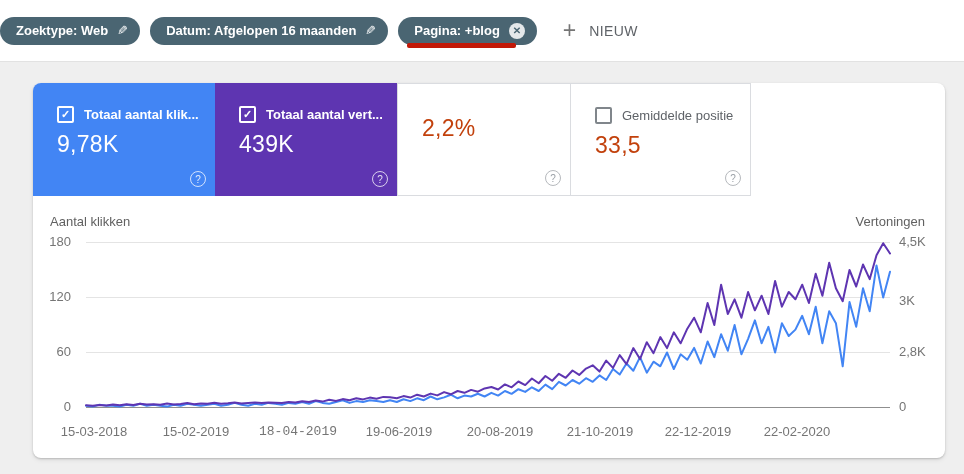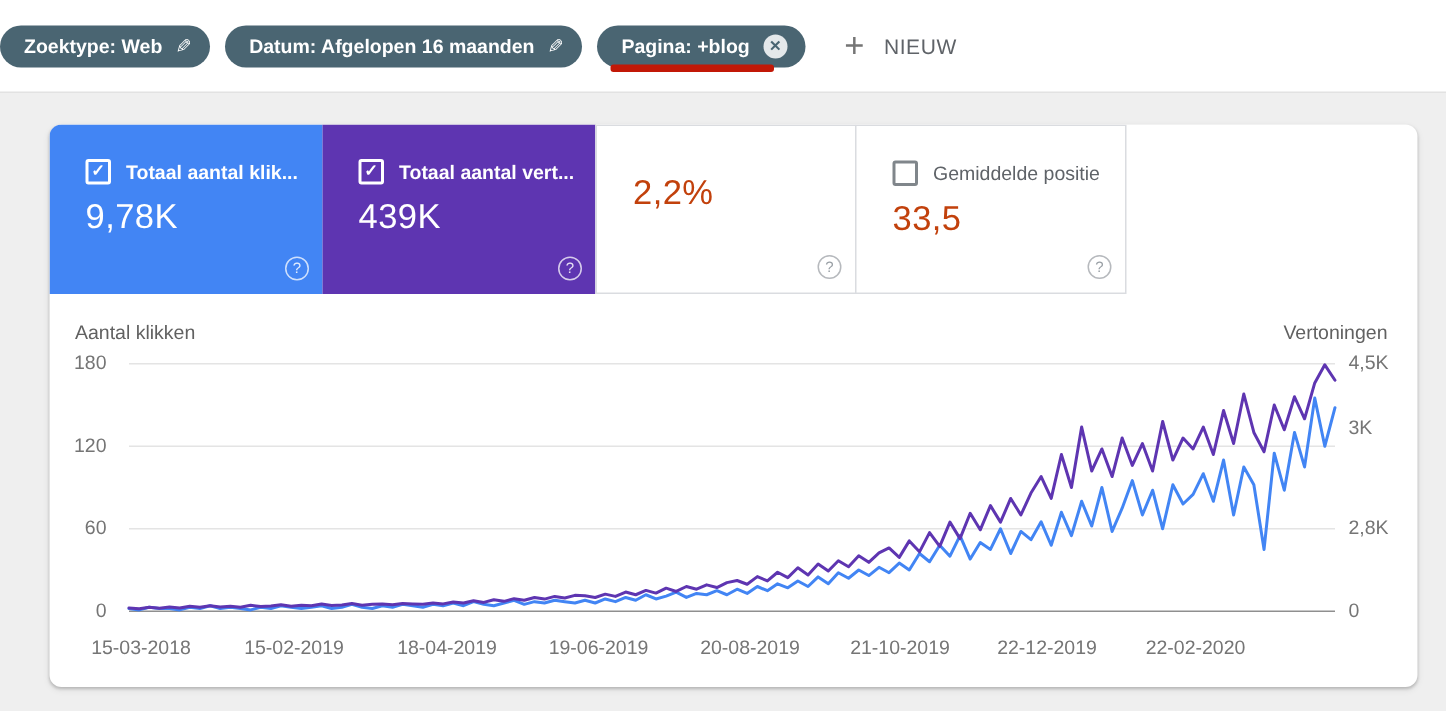--- a/index.html
+++ b/index.html
@@ -139,39 +139,39 @@
   <div class="axis-title right">Vertoningen</div>
 
   <div class="tickcol left" id="left-ticks">
       <div class="tick" style="top: -8px;">180</div>
       <div class="tick" style="top: 47px;">120</div>
       <div class="tick" style="top: 102px;">60</div>
       <div class="tick" style="top: 157px;">0</div>
     </div>
   <div class="tickcol right" id="right-ticks">
       <div class="tick" style="top: -8px;">4,5K</div>
-      <div class="tick" style="top: 35px;">3K</div>
+      <div class="tick" style="top: 51px;">3K</div>
       <div class="tick" style="top: 102px;">2,8K</div>
       <div class="tick" style="top: 157px;">0</div>
     </div>
 
   <div class="plot">
     <svg id="plot-svg" width="804" height="166" viewBox="0 0 804 166" xmlns="http://www.w3.org/2000/svg">
         <line x1="0" y1="0.5" x2="804" y2="0.5" stroke="#e4e4e4" stroke-width="1"></line>
         <line x1="0" y1="55.5" x2="804" y2="55.5" stroke="#e4e4e4" stroke-width="1"></line>
         <line x1="0" y1="110.5" x2="804" y2="110.5" stroke="#e4e4e4" stroke-width="1"></line>
         <line x1="0" y1="165.5" x2="804" y2="165.5" stroke="#8f8f8f" stroke-width="1"></line>
         <polyline points="0.0,163.7 6.8,164.6 13.5,162.8 20.3,163.7 27.0,163.7 33.8,164.6 40.5,162.8 47.3,163.7 54.1,161.8 60.8,163.7 67.6,162.8 74.3,163.7 81.1,164.6 87.8,162.8 94.6,163.7 101.3,161.8 108.1,162.8 114.9,163.7 121.6,162.8 128.4,161.8 135.1,163.7 141.9,162.8 148.6,160.9 155.4,162.8 162.2,163.7 168.9,161.8 175.7,162.8 182.4,160.9 189.2,161.8 195.9,162.8 202.7,160.9 209.4,161.8 216.2,160.0 223.0,161.8 229.7,159.1 236.5,160.9 243.2,161.8 250.0,160.0 256.7,158.2 263.5,160.9 270.3,159.1 277.0,160.0 283.8,158.2 290.5,159.1 297.3,160.0 304.0,158.2 310.8,160.0 317.5,157.3 324.3,159.1 331.1,156.3 337.8,158.2 344.6,154.5 351.3,157.3 358.1,155.4 364.8,152.7 371.6,156.3 378.4,153.6 385.1,154.5 391.9,151.8 398.6,154.5 405.4,150.8 412.1,153.6 418.9,149.0 425.6,151.8 432.4,147.2 439.2,149.9 445.9,145.3 452.7,149.0 459.4,142.6 466.2,147.2 472.9,139.8 479.7,143.5 486.5,138.0 493.2,141.7 500.0,136.2 506.7,139.8 513.5,133.4 520.2,138.0 527.0,127.0 533.7,132.5 540.5,121.5 547.3,128.8 554.0,115.1 560.8,130.7 567.5,119.7 574.3,124.3 581.0,110.5 587.8,127.0 594.6,112.3 601.3,117.8 608.1,105.9 614.8,121.5 621.6,99.5 628.3,115.1 635.1,92.2 641.8,108.7 648.6,83.0 655.4,112.3 662.1,96.8 668.9,78.4 675.6,101.3 682.4,84.8 689.1,110.5 695.9,81.2 702.7,94.0 709.4,87.6 716.2,73.8 722.9,92.2 729.7,64.7 736.4,101.3 743.2,69.3 749.9,81.2 756.7,124.3 763.5,60.1 770.2,84.8 777.0,46.3 783.7,69.3 790.5,23.4 797.2,55.5 804.0,29.8" fill="none" stroke="#4285f4" stroke-width="2" stroke-linejoin="round" stroke-linecap="round"></polyline>
         <polyline points="0.0,163.3 6.8,163.8 13.5,162.9 20.3,163.5 27.0,162.6 33.8,163.3 40.5,162.2 47.3,162.9 54.1,161.8 60.8,162.6 67.6,162.2 74.3,162.8 81.1,161.5 87.8,162.4 94.6,162.0 101.3,161.1 108.1,162.2 114.9,161.5 121.6,161.8 128.4,160.7 135.1,161.7 141.9,161.3 148.6,160.4 155.4,161.5 162.2,160.9 168.9,160.6 175.7,161.1 182.4,160.4 189.2,160.7 195.9,160.9 202.7,160.0 209.4,160.6 216.2,159.3 223.0,160.0 229.7,158.5 236.5,159.6 243.2,157.8 250.0,158.9 256.7,157.1 263.5,158.2 270.3,156.3 277.0,157.4 283.8,155.6 290.5,156.7 297.3,154.9 304.0,155.2 310.8,156.3 317.5,154.1 324.3,155.6 331.1,152.7 337.8,154.5 344.6,151.6 351.3,153.4 358.1,150.1 364.8,152.3 371.6,149.0 378.4,150.8 385.1,147.9 391.9,149.7 398.6,146.4 405.4,145.0 412.1,147.5 418.9,142.4 425.6,145.3 432.4,139.5 439.2,143.1 445.9,136.5 452.7,141.3 459.4,134.0 466.2,138.7 472.9,131.8 479.7,135.8 486.5,128.5 493.2,132.9 500.0,126.6 506.7,123.3 513.5,129.6 520.2,118.6 527.0,125.9 533.7,113.1 540.5,122.2 547.3,106.1 554.0,117.1 560.8,100.2 567.5,111.2 574.3,95.1 581.0,106.1 587.8,90.3 594.6,101.3 601.3,86.7 608.1,75.7 614.8,90.3 621.6,61.0 628.3,83.0 635.1,42.7 641.8,72.0 648.6,57.3 655.4,75.7 662.1,50.0 668.9,68.3 675.6,53.7 682.4,72.0 689.1,39.0 695.9,64.7 702.7,50.0 709.4,57.3 716.2,42.7 722.9,61.0 729.7,31.7 736.4,53.7 743.2,20.7 749.9,46.3 756.7,59.2 763.5,28.0 770.2,44.5 777.0,22.5 783.7,37.2 790.5,13.3 797.2,1.2 804.0,11.5" fill="none" stroke="#5e35b1" stroke-width="2" stroke-linejoin="round" stroke-linecap="round"></polyline>
       </svg>
   </div>
 
   <div class="dates" id="dates">
       <div class="dlabel" style="left: 8px;">15-03-2018</div>
       <div class="dlabel" style="left: 110px;">15-02-2019</div>
-      <div class="dlabel" style="left: 212px;">18-04-2019</div>
+      <div class="dlabel" style="left: 212px; font-family: Liberation Mono, monospace;">18-04-2019</div>
       <div class="dlabel" style="left: 313px;">19-06-2019</div>
       <div class="dlabel" style="left: 414px;">20-08-2019</div>
       <div class="dlabel" style="left: 514px;">21-10-2019</div>
       <div class="dlabel" style="left: 612px;">22-12-2019</div>
       <div class="dlabel" style="left: 711px;">22-02-2020</div>
     </div>
 </div>
 
 </body></html>

